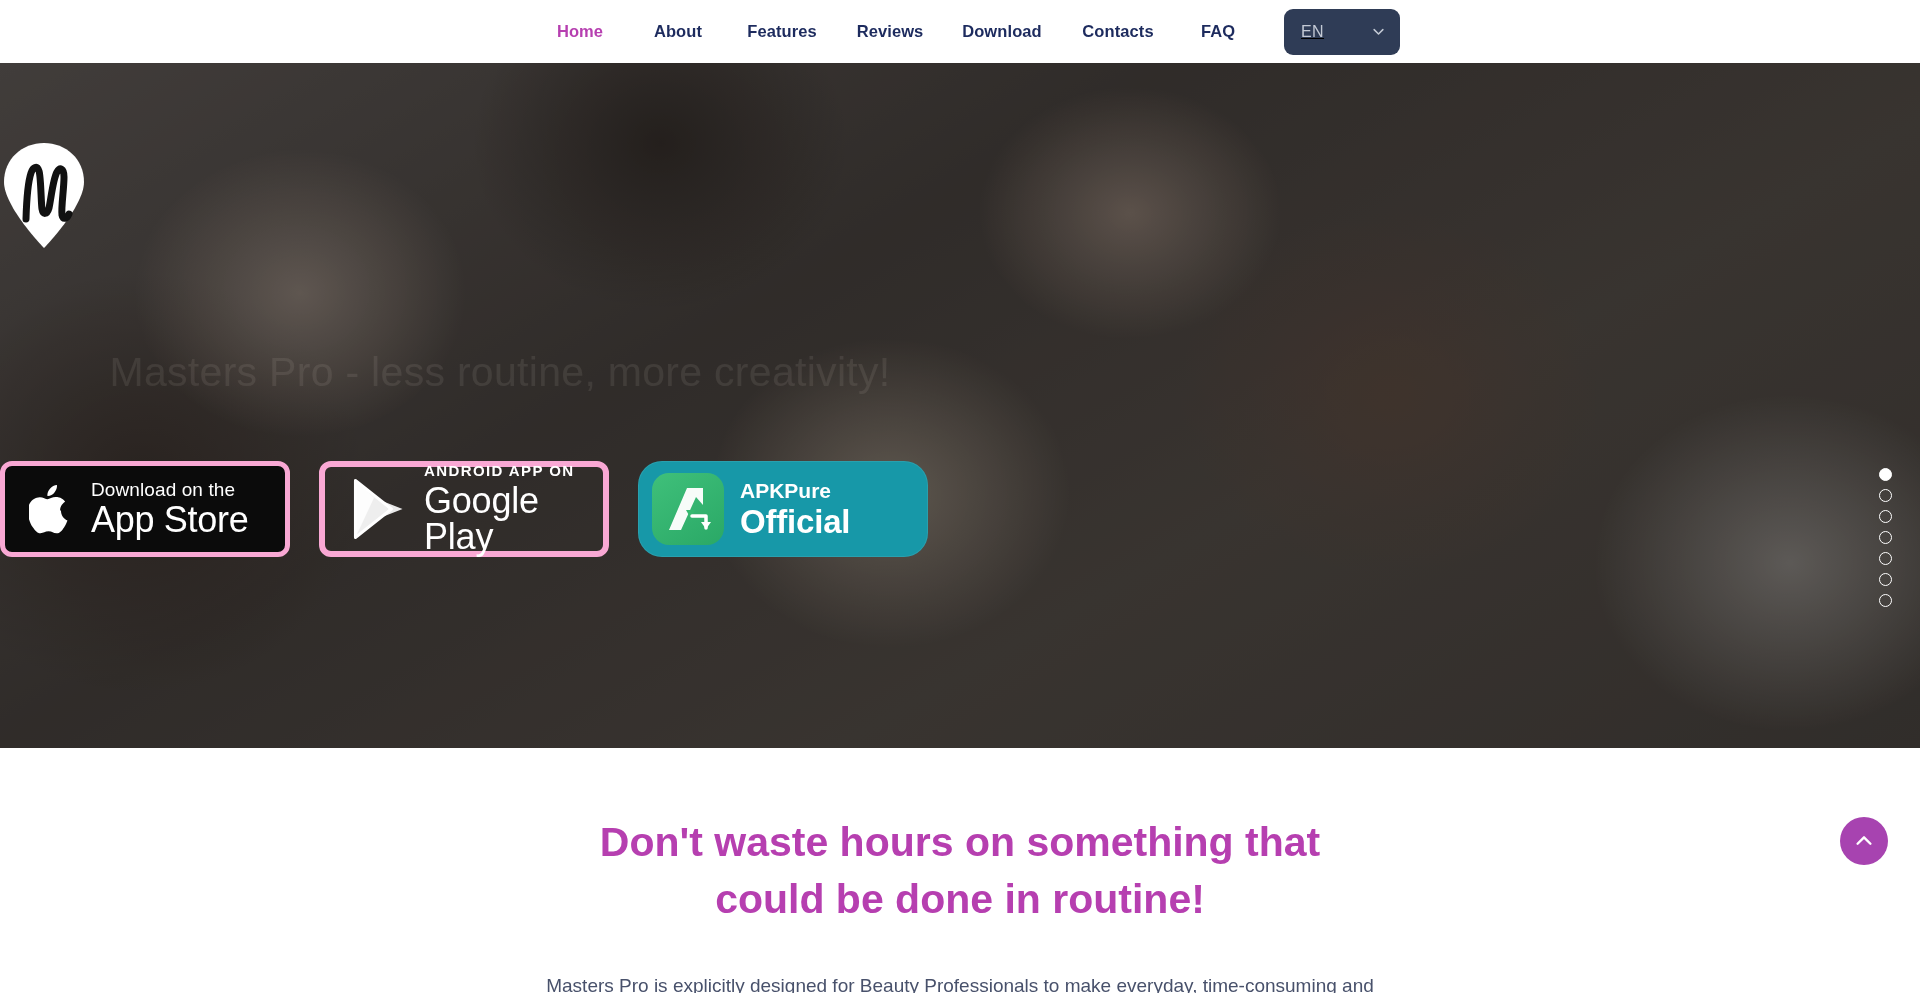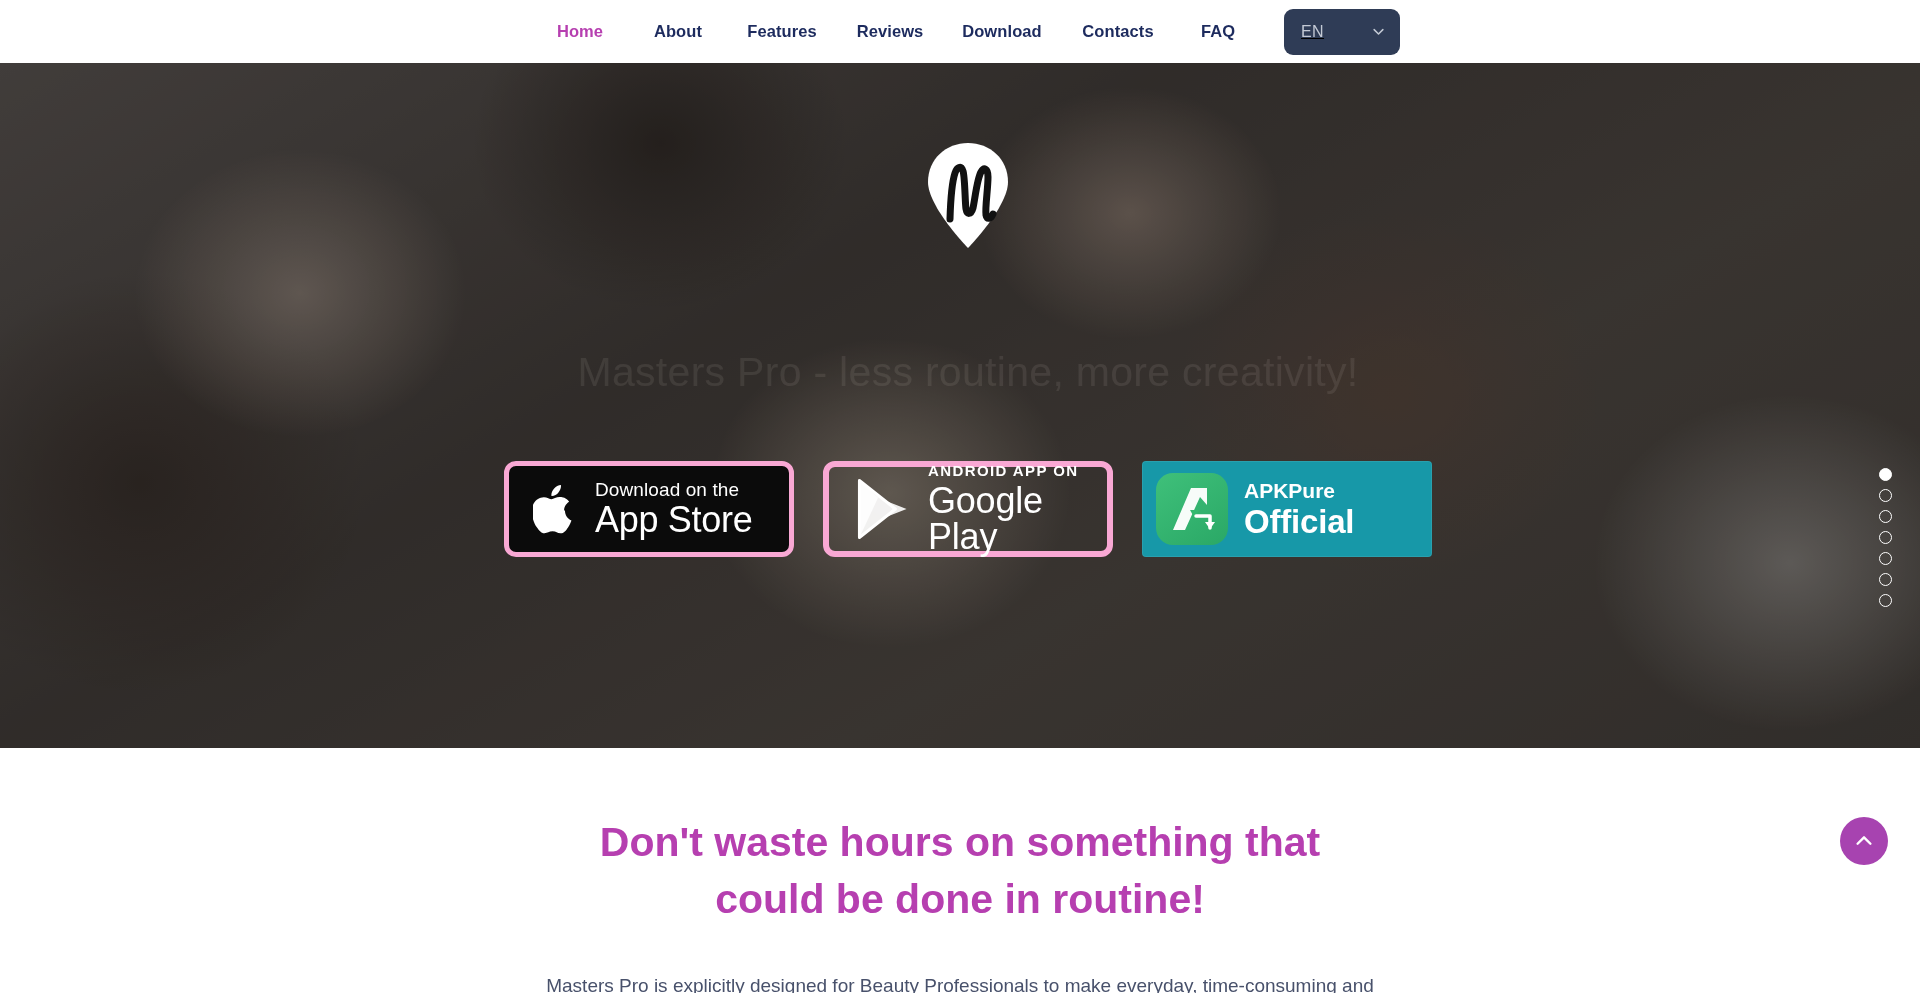--- a/index.html
+++ b/index.html
@@ -79,23 +79,21 @@
       linear-gradient(150deg,#5a5350 0%,#3a332f 38%,#4a423c 65%,#3c3631 100%);
     filter:saturate(.85);
   }
   .hero-overlay {
     position:absolute; inset:0;
     background:rgba(38,36,34,.47);
   }
   .hero-content {
     position:absolute; inset:0;
     display:flex; flex-direction:column;
-    align-items:center;
     z-index:5;
-    padding-left:16px;
   }
 
   
   .hero-logo {
     margin-top:78px;
     width:88px; height:108px;
     display:block;
   }
 
   .hero-title {
@@ -142,21 +140,21 @@
   }
   .play-glyph { width:58px; height:62px; display:block; flex:none; }
   .gp-text { display:flex; flex-direction:column; line-height:1; }
   .gp-small { color:#fff; font-size:15px; font-weight:700; letter-spacing:1.4px; margin-bottom:5px;}
   .gp-big   { color:#fff; font-size:36px; font-weight:400; letter-spacing:-.2px; }
 
   
   .badge-apk {
     width:290px; height:96px;
     background:#1798a8;
-    border-radius:4px;
+    border-radius:24px;
     display:flex; align-items:center;
     padding-left:14px; gap:16px;
     cursor:pointer;
     box-shadow:0 0 0 1px rgba(255,255,255,.08) inset;
   }
   .apk-icon {
     width:72px; height:72px;
     background:linear-gradient(145deg,#3fc07a,#2aa866);
     border-radius:17px; flex:none;
     display:flex; align-items:center; justify-content:center;

